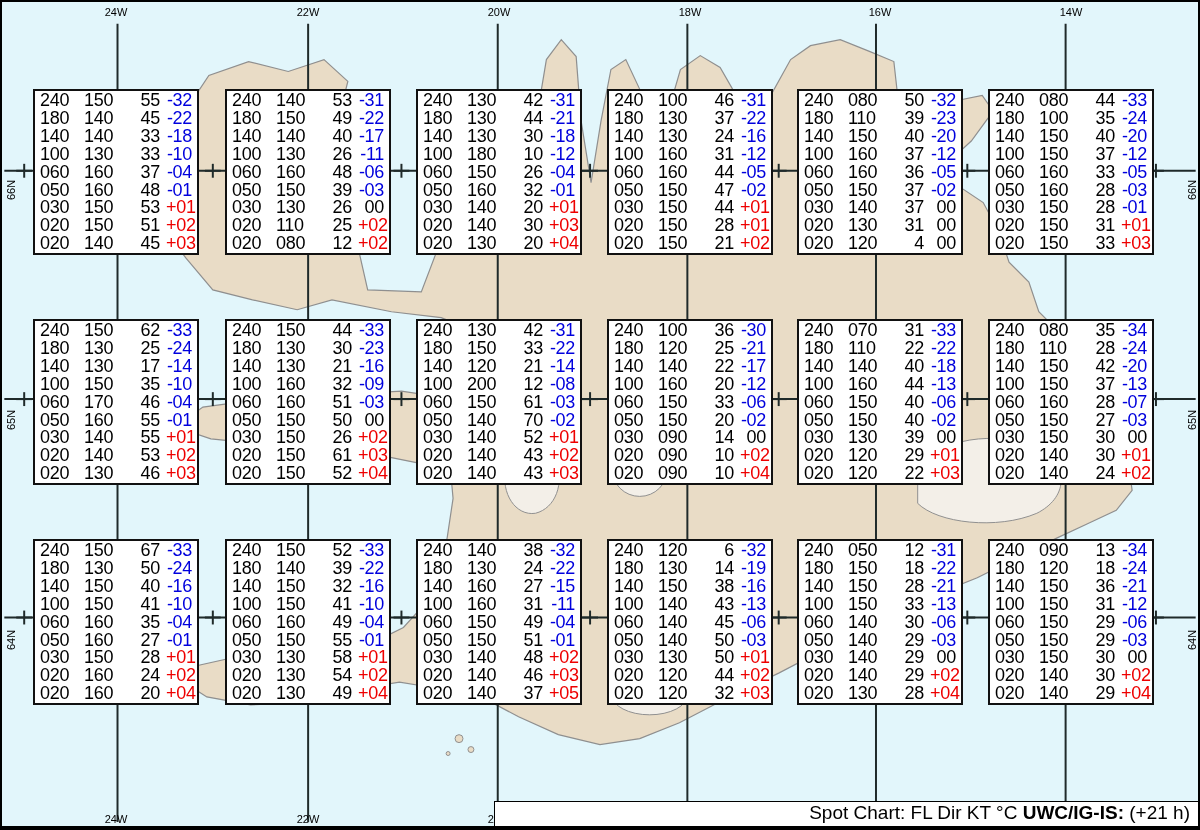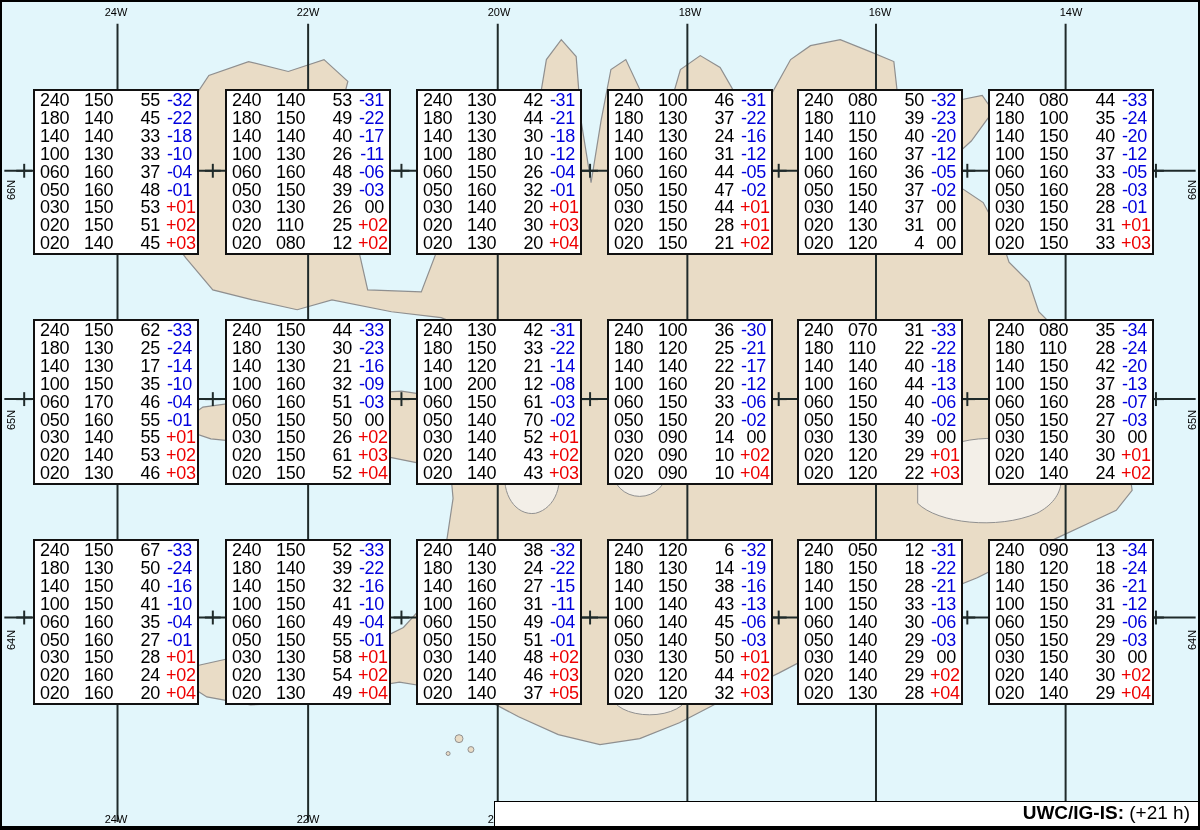--- a/index.html
+++ b/index.html
@@ -1164,15 +1164,15 @@
         </div>
         <div class="spot-row">
           <span class="c0">020</span>
           <span class="c1">140</span>
           <span class="c2">29</span>
           <span class="c3" style="color: rgb(238, 0, 0);">+04</span>
         </div>
       </div>
     </div>
 
-  <div id="legend-strip"><span class="b">UWC/IG-IS:</span><span> (+21 h)</span></div>
+  <div id="legend-strip"><span>Spot Chart: FL Dir KT °C </span><span class="b">UWC/IG-IS:</span><span> (+21 h)</span></div>
 
 </div>
 
 </body></html>

